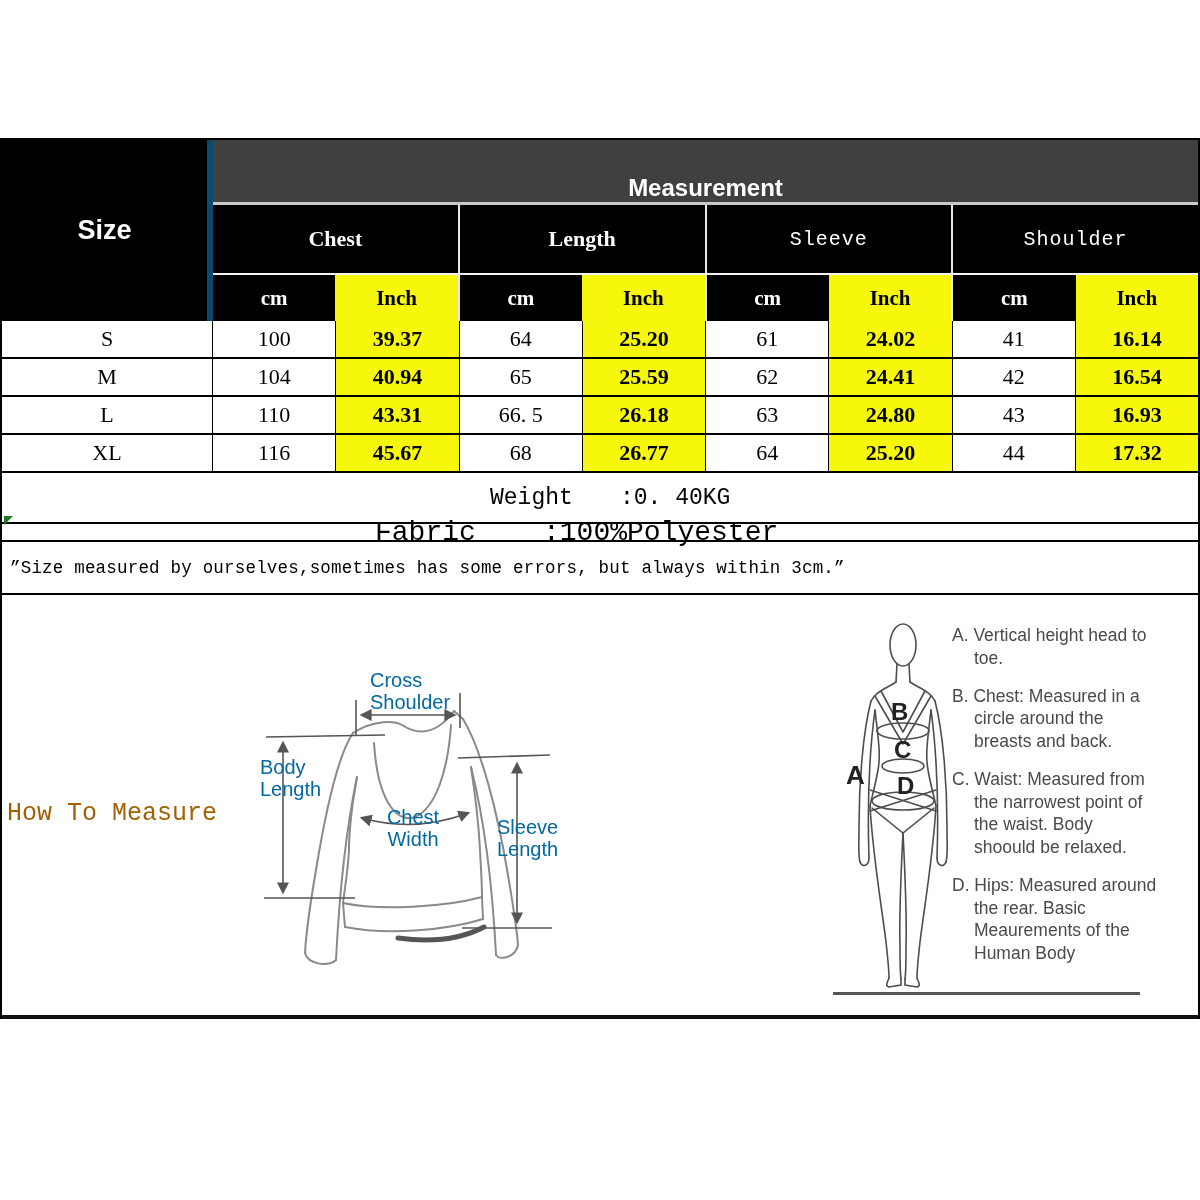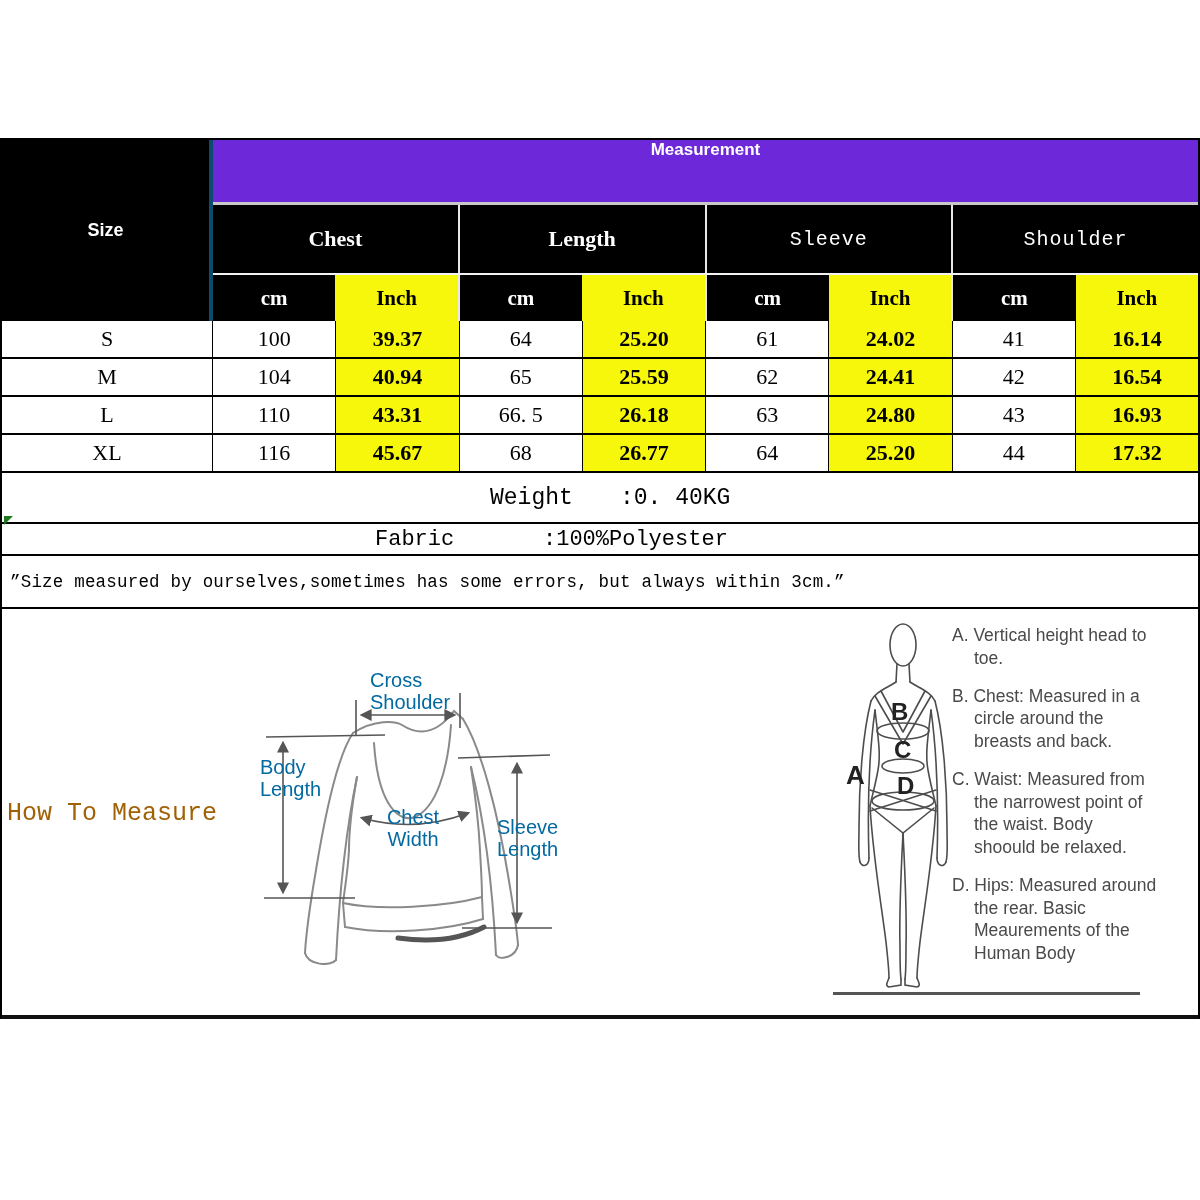--- a/index.html
+++ b/index.html
@@ -4,44 +4,44 @@
 <style>
   * { margin:0; padding:0; box-sizing:border-box; }
   body { background:#ffffff; font-family:"Liberation Serif", serif; }
   .sheet { position:relative; width:1200px; height:1200px; background:#fff; overflow:hidden; }
 
   
   .table-wrap { position:absolute; left:0; top:138px; width:1200px; height:881px;
                 border:2px solid #000; border-bottom:4px solid #111; background:#fff; }
   .thead { display:flex; height:181px; }
   .size-cell { width:211px; background:#000; color:#fff; display:flex; align-items:center; justify-content:center;
-               border-right:4px solid #0c4a6e; font-family:"Liberation Sans", sans-serif; font-weight:bold; font-size:18px; }
+               border-right:6px solid #0c4a6e; font-family:"Liberation Sans", sans-serif; font-weight:bold; font-size:27px; }
   .head-right { flex:1; display:flex; flex-direction:column; }
-  .row-measure { height:65px; background:#6d28d9; color:#fff; display:flex; align-items:flex-start; justify-content:center;
-                 border-bottom:3px solid #c9c9c9; font-family:"Liberation Sans", sans-serif; font-weight:bold; font-size:17px; }
+  .row-measure { height:65px; background:#404040; color:#fff; display:flex; align-items:flex-end; justify-content:center;
+                 border-bottom:3px solid #c9c9c9; font-family:"Liberation Sans", sans-serif; font-weight:bold; font-size:24px; }
   .row-groups { height:70px; display:flex; border-bottom:2px solid #f2f2f2; }
   .group-cell { flex:1; background:#000; color:#fff; display:flex; align-items:center; justify-content:center;
                 border-right:2px solid #e8e8e8; font-size:22px; font-weight:bold; }
   .group-cell:last-child { border-right:none; }
   .group-cell.mono { font-family:"Liberation Mono", monospace; font-weight:normal; font-size:20px; letter-spacing:1px; }
   .row-units { height:46px; display:flex; }
   .unit-cell { flex:1; display:flex; align-items:center; justify-content:center; font-weight:bold; font-size:21px; }
   .unit-cell.cm { background:#000; color:#fff; }
   .unit-cell.inch { background:#f7f70b; color:#000; border-right:2px solid #e8e8e8; }
   .unit-cell.inch.last { border-right:none; }
 
   .drow { display:flex; height:38px; border-bottom:2px solid #000; }
   .dsize { width:211px; border-right:1px solid #000; display:flex; align-items:center; justify-content:center; font-size:22px; }
   .dc { flex:1; border-right:1px solid #000; display:flex; align-items:center; justify-content:center; font-size:22px; }
   .dc:last-child { border-right:none; }
   .dc.y { background:#f7f70b; font-weight:bold; }
 
   .row-weight { position:relative; height:51px; border-bottom:2px solid #000; font-family:"Liberation Mono", monospace; font-size:23px; }
   .row-weight span, .row-fabric span { position:absolute; top:50%; transform:translateY(-50%); white-space:pre; }
-  .row-fabric { position:relative; height:32px; border-bottom:2px solid #000; font-family:"Liberation Mono", monospace; font-size:22px; }
+  .row-fabric { position:relative; height:18px; border-bottom:2px solid #000; font-family:"Liberation Mono", monospace; font-size:28px; }
   .w-label { left:488px; } .w-value { left:618px; }
   .f-label { left:373px; } .f-value { left:508px;margin-left:33px; }
   .row-note { height:53px; display:flex; align-items:center; padding-left:8px; border-bottom:2px solid #000;
               font-family:"Liberation Mono", monospace; font-size:17.5px; letter-spacing:0.2px; }
   .green-tri { position:absolute; left:2px; top:376px; width:0; height:0;
                border-top:9px solid #1f7a1f; border-right:9px solid transparent; }
 
   
   .howto { position:absolute; left:7px; top:799px; font-family:"Liberation Mono", monospace; font-size:25px; color:#a16207; white-space:pre; }
   .diag-label { position:absolute; font-family:"Liberation Sans", sans-serif; font-size:20px; line-height:1.12;

